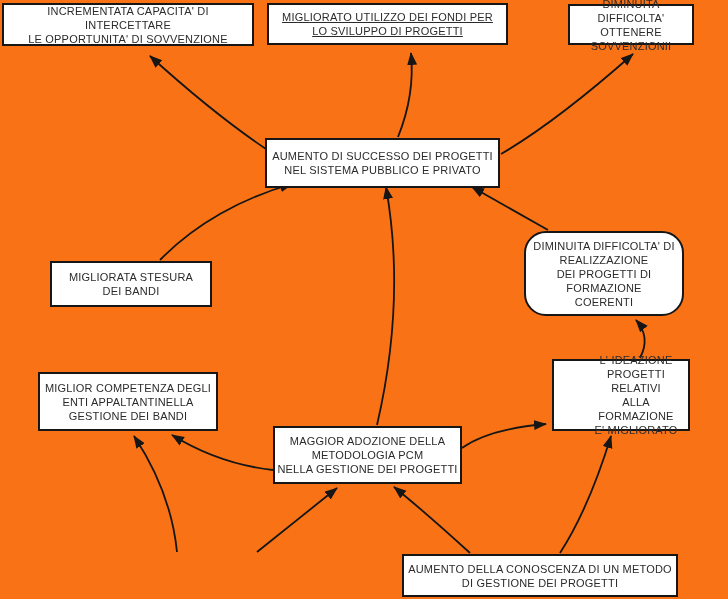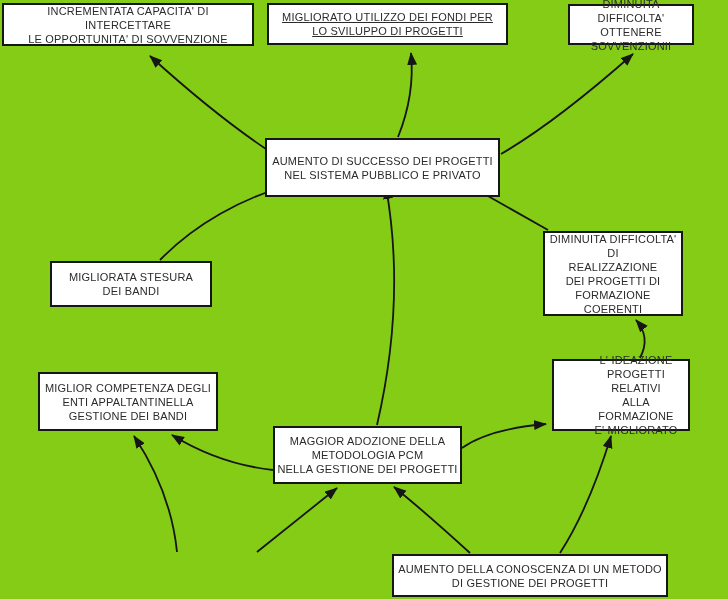--- a/index.html
+++ b/index.html
@@ -4,21 +4,21 @@
 <style>
   html, body {
     margin: 0;
     padding: 0;
     background: #ffffff;
   }
   .canvas {
     position: relative;
     width: 728px;
     height: 599px;
-    background: #84cc16;
+    background: #f97316;
     font-family: "Liberation Sans", "DejaVu Sans", sans-serif;
     overflow: hidden;
   }
   .arrows {
     position: absolute;
     left: 0;
     top: 0;
     width: 728px;
     height: 599px;
   }
@@ -71,24 +71,24 @@
 
   <div class="node" style="left:2px;   top:3px;   width:252px; height:43px;">INCREMENTATA CAPACITA' DI INTERCETTARE
 LE OPPORTUNITA' DI SOVVENZIONE</div>
 
   <div class="node" style="left:267px; top:3px;   width:241px; height:42px;text-decoration:underline;">MIGLIORATO UTILIZZO DEI FONDI PER
 LO SVILUPPO DI PROGETTI</div>
 
   <div class="node" style="left:568px; top:4px;   width:126px; height:41px;">DIMINUITA DIFFICOLTA'
 OTTENERE SOVVENZIONII</div>
 
-  <div class="node" style="left:265px; top:138px; width:235px; height:59px;">AUMENTO DI SUCCESSO DEI PROGETTI
+  <div class="node" style="left:265px; top:138px; width:235px; height:50px;">AUMENTO DI SUCCESSO DEI PROGETTI
 NEL SISTEMA PUBBLICO E PRIVATO</div>
 
-  <div class="node" style="left:543px; top:231px; width:140px; height:85px;">DIMINUITA DIFFICOLTA' DI
+  <div class="node" style="left:524px; top:231px; width:160px; height:85px;border-radius:22px;">DIMINUITA DIFFICOLTA' DI
 REALIZZAZIONE
 DEI PROGETTI DI
 FORMAZIONE
 COERENTI</div>
 
   <div class="node" style="left:50px;  top:261px; width:162px; height:46px;">MIGLIORATA STESURA
 DEI BANDI</div>
 
   <div class="node" style="left:38px;  top:372px; width:180px; height:59px;">MIGLIOR COMPETENZA DEGLI
 ENTI APPALTANTINELLA
@@ -97,16 +97,16 @@
   <div class="node" style="left:552px; top:359px; width:138px; height:72px;padding-left:30px;">L' IDEAZIONE
 PROGETTI RELATIVI
 ALLA FORMAZIONE
 E' MIGLIORATO</div>
 
   <div class="node" style="left:273px; top:426px; width:189px; height:58px;">MAGGIOR ADOZIONE DELLA
 METODOLOGIA PCM
 NELLA GESTIONE DEI PROGETTI</div>
 
 
-  <div class="node" style="left:392px; top:554px; width:276px; height:43px;">AUMENTO DELLA CONOSCENZA DI UN METODO
+  <div class="node" style="left:402px; top:554px; width:276px; height:43px;">AUMENTO DELLA CONOSCENZA DI UN METODO
 DI GESTIONE DEI PROGETTI</div>
 
 </div>
 
 </body></html>

